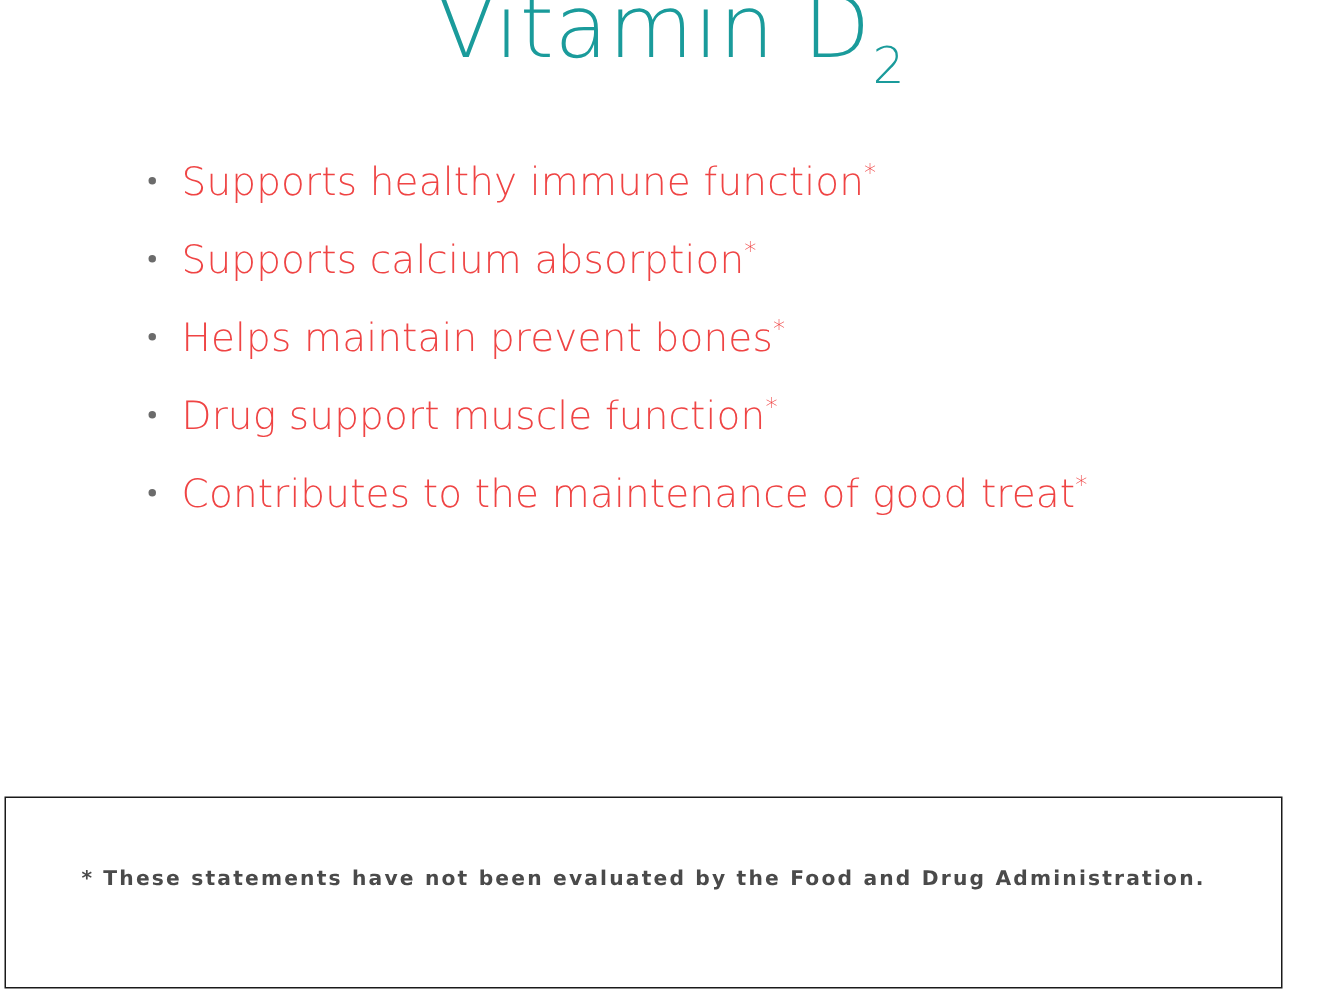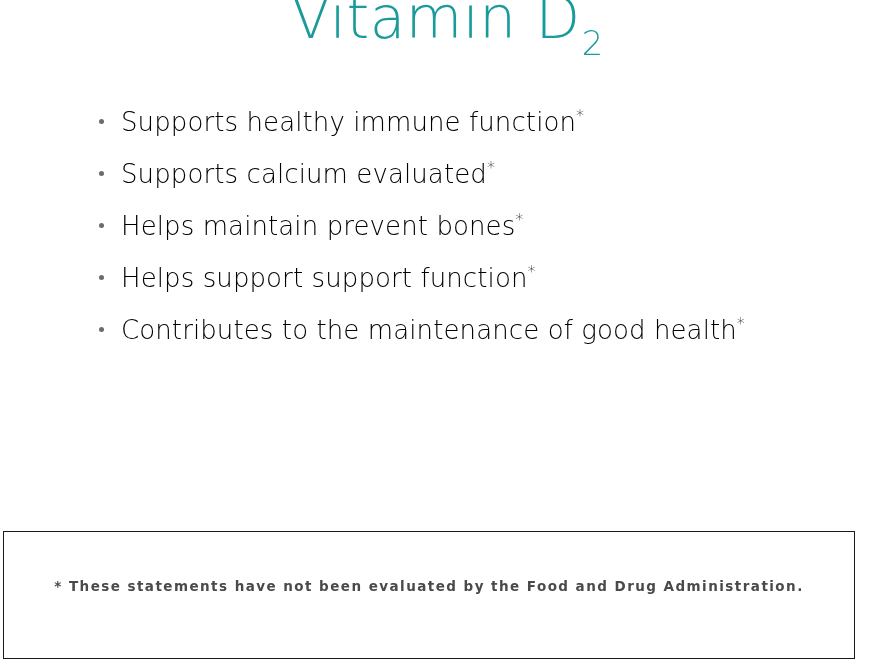--- a/index.html
+++ b/index.html
@@ -54,21 +54,21 @@
     list-style: none;
   }
   .benefit-item {
     display: flex;
     align-items: baseline;
     height: 52px;
     font-family: "DejaVu Sans", sans-serif;
     font-weight: 300;
     font-size: 26px;
     line-height: 52px;
-    color: #000000;
+    color: #ef4444;
     letter-spacing: 0.1px;
     white-space: nowrap;
   }
   .bullet-dot {
     flex: 0 0 auto;
     width: 5px;
     height: 5px;
     border-radius: 50%;
     background: #6b6b6b;
     margin-right: 17px;
@@ -118,31 +118,31 @@
   <span class="product-title"><span>Vitamin D</span><span class="sub">2</span></span>
 </div>
 
 <ul class="benefits">
   <li class="benefit-item">
     <span class="bullet-dot"></span>
     <span class="benefit-text"><span>Supports healthy immune function</span><span class="star">*</span></span>
   </li>
   <li class="benefit-item">
     <span class="bullet-dot"></span>
-    <span class="benefit-text"><span>Supports calcium evaluated</span><span class="star">*</span></span>
+    <span class="benefit-text"><span>Supports calcium absorption</span><span class="star">*</span></span>
   </li>
   <li class="benefit-item">
     <span class="bullet-dot"></span>
     <span class="benefit-text"><span>Helps maintain prevent bones</span><span class="star">*</span></span>
   </li>
   <li class="benefit-item">
     <span class="bullet-dot"></span>
-    <span class="benefit-text"><span>Helps support support function</span><span class="star">*</span></span>
+    <span class="benefit-text"><span>Drug support muscle function</span><span class="star">*</span></span>
   </li>
   <li class="benefit-item">
     <span class="bullet-dot"></span>
-    <span class="benefit-text"><span>Contributes to the maintenance of good health</span><span class="star">*</span></span>
+    <span class="benefit-text"><span>Contributes to the maintenance of good treat</span><span class="star">*</span></span>
   </li>
 </ul>
 
 <div class="disclaimer-box">
   <div class="disclaimer-line line-1">* These statements have not been evaluated by the Food and Drug Administration.</div>
 </div>
 
 </body></html>

